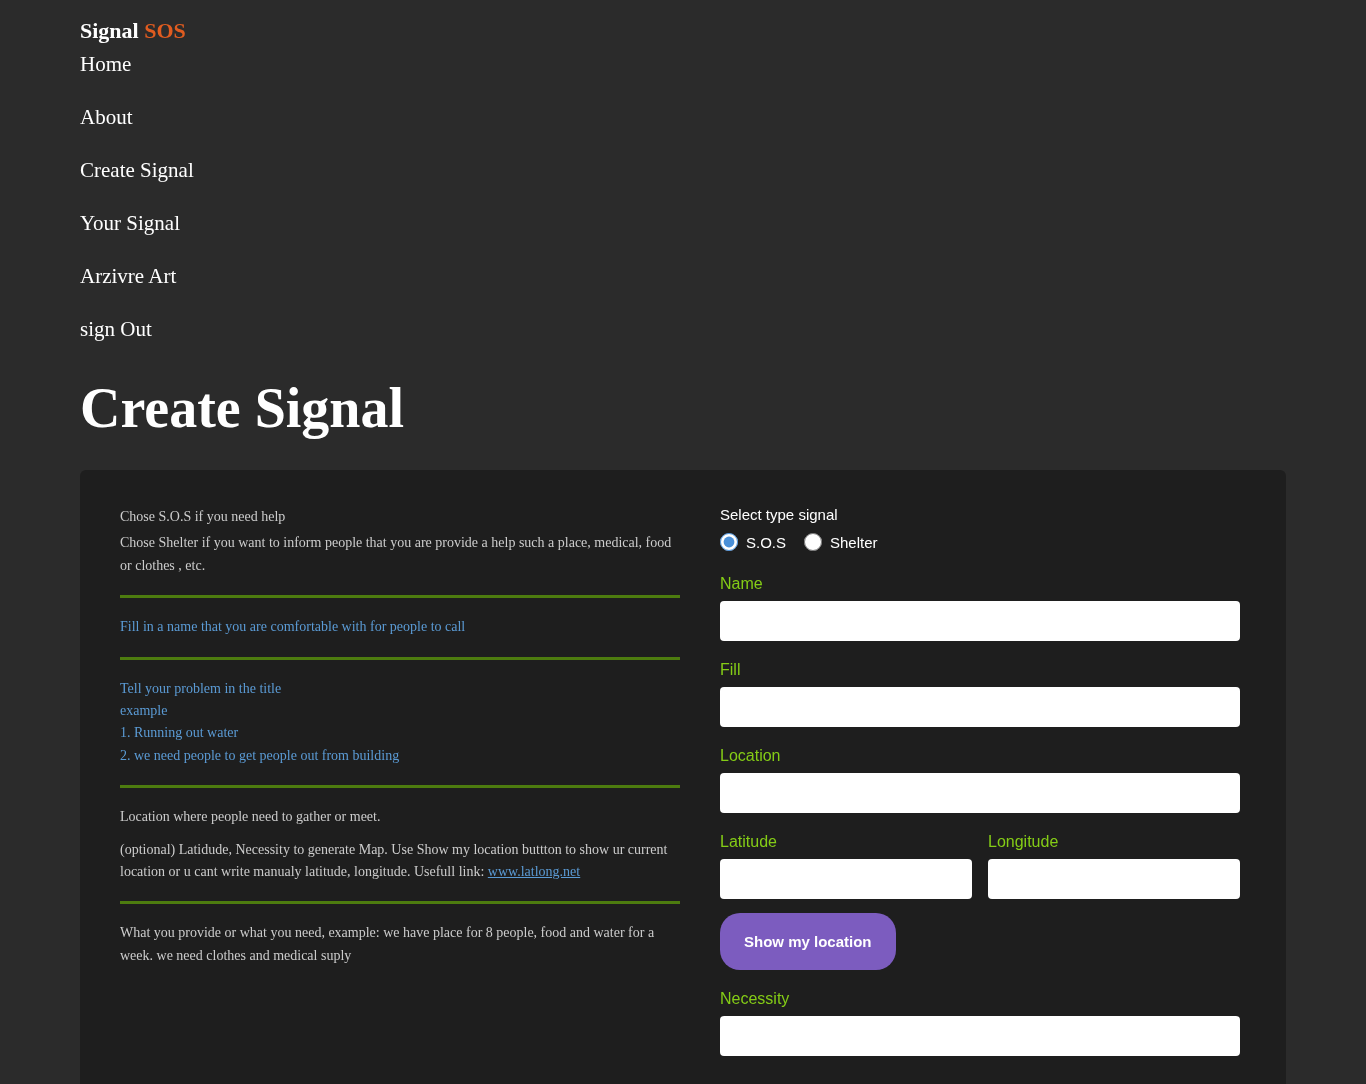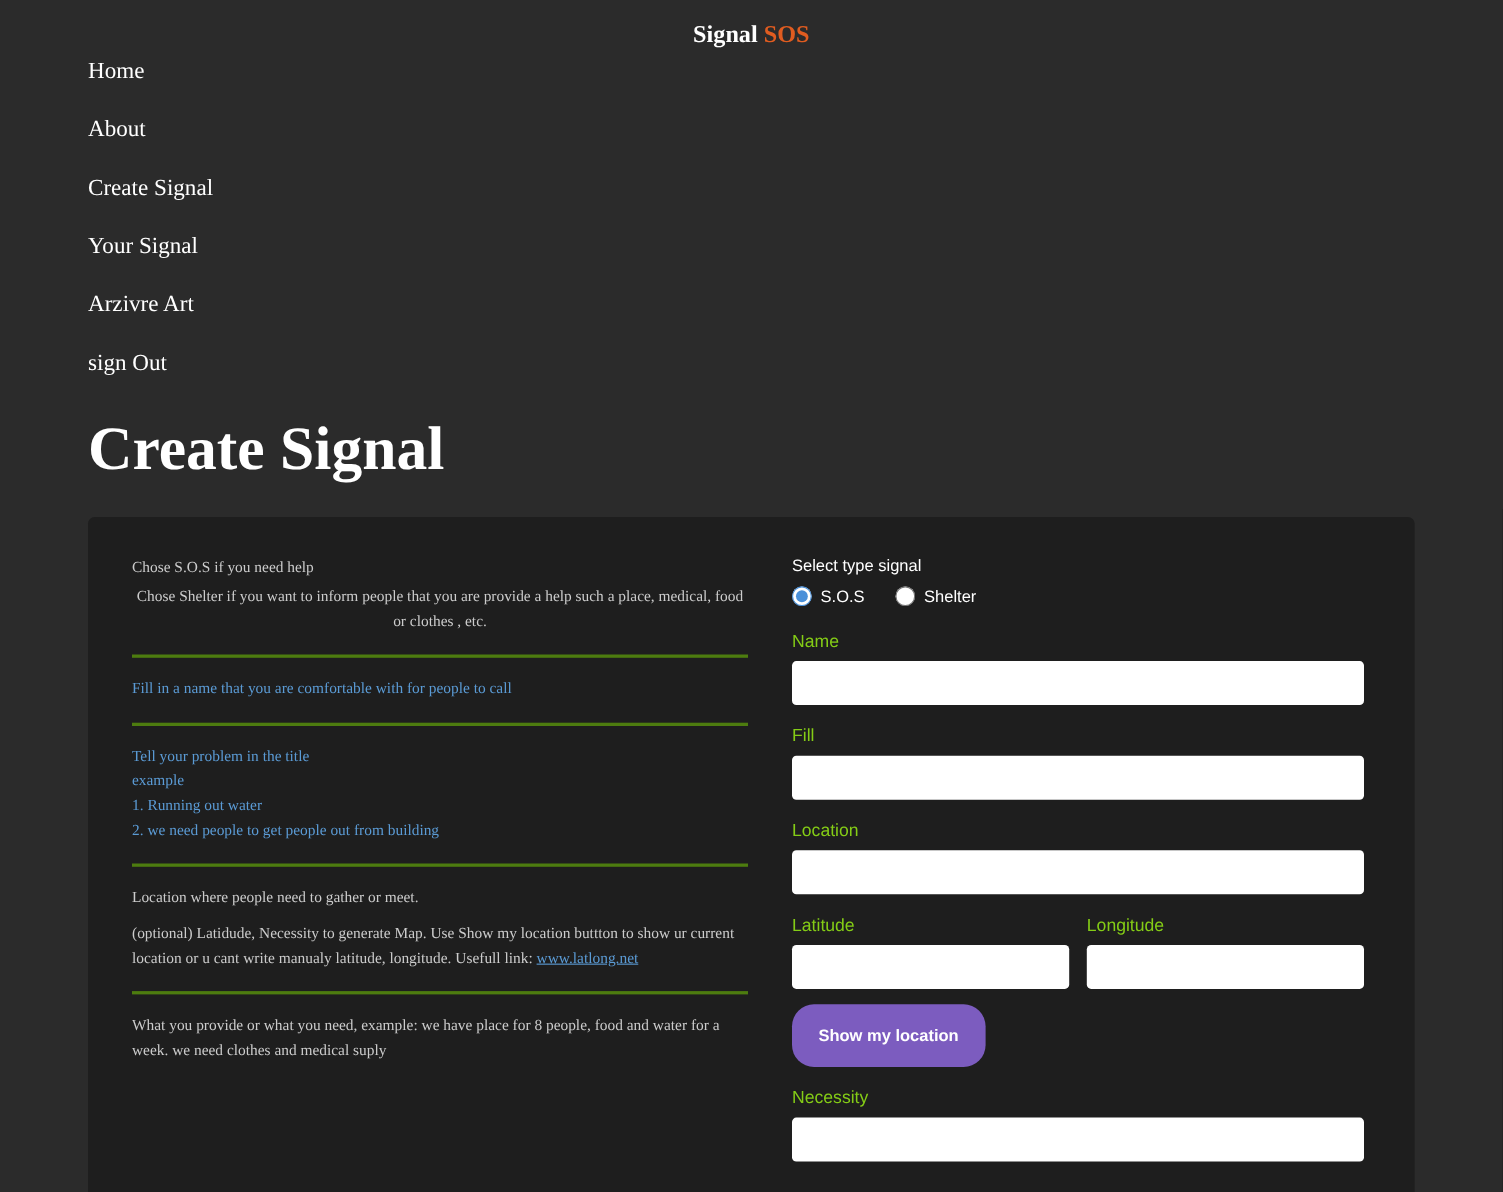--- a/index.html
+++ b/index.html
@@ -13,21 +13,20 @@
     }
 
     header {
       padding: 18px 80px 10px 80px;
     }
 
     .logo {
       font-size: 22px;
       font-weight: bold;
       margin-bottom: 8px;
-      text-align: center;
     }
 
     .logo-signal {
       color: #ffffff;
     }
 
     .logo-sos {
       color: #e05c20;
     }
 
@@ -105,21 +104,21 @@
 
     .section-label {
       font-size: 15px;
       color: #ffffff;
       margin-bottom: 10px;
       font-family: Arial, sans-serif;
     }
 
     .radio-group {
       display: flex;
-      gap: 28px;
+      gap: 18px;
       align-items: center;
     }
 
     .radio-option {
       display: flex;
       align-items: center;
       gap: 8px;
       cursor: pointer;
     }
 
@@ -215,21 +214,21 @@
 </header>
 
 <h1 class="page-title">Create Signal</h1>
 
 <div class="form-container">
 
   <div class="left-col">
 
     <div class="desc-block">
       <div class="desc-text">Chose S.O.S if you need help</div>
-      <div class="desc-text" style="margin-top:4px;text-align:center;">Chose Shelter if you want to inform people that you are provide a help such a place, medical, food or clothes , etc.</div>
+      <div class="desc-text" style="margin-top:4px;">Chose Shelter if you want to inform people that you are provide a help such a place, medical, food or clothes , etc.</div>
     </div>
 
     <div class="desc-block">
       <div class="desc-text-blue">Fill in a name that you are comfortable with for people to call</div>
     </div>
 
     <div class="desc-block">
       <div class="desc-text-blue">Tell your problem in the title</div>
       <div class="desc-text-blue">example</div>
       <div class="desc-text-blue">1. Running out water</div>

